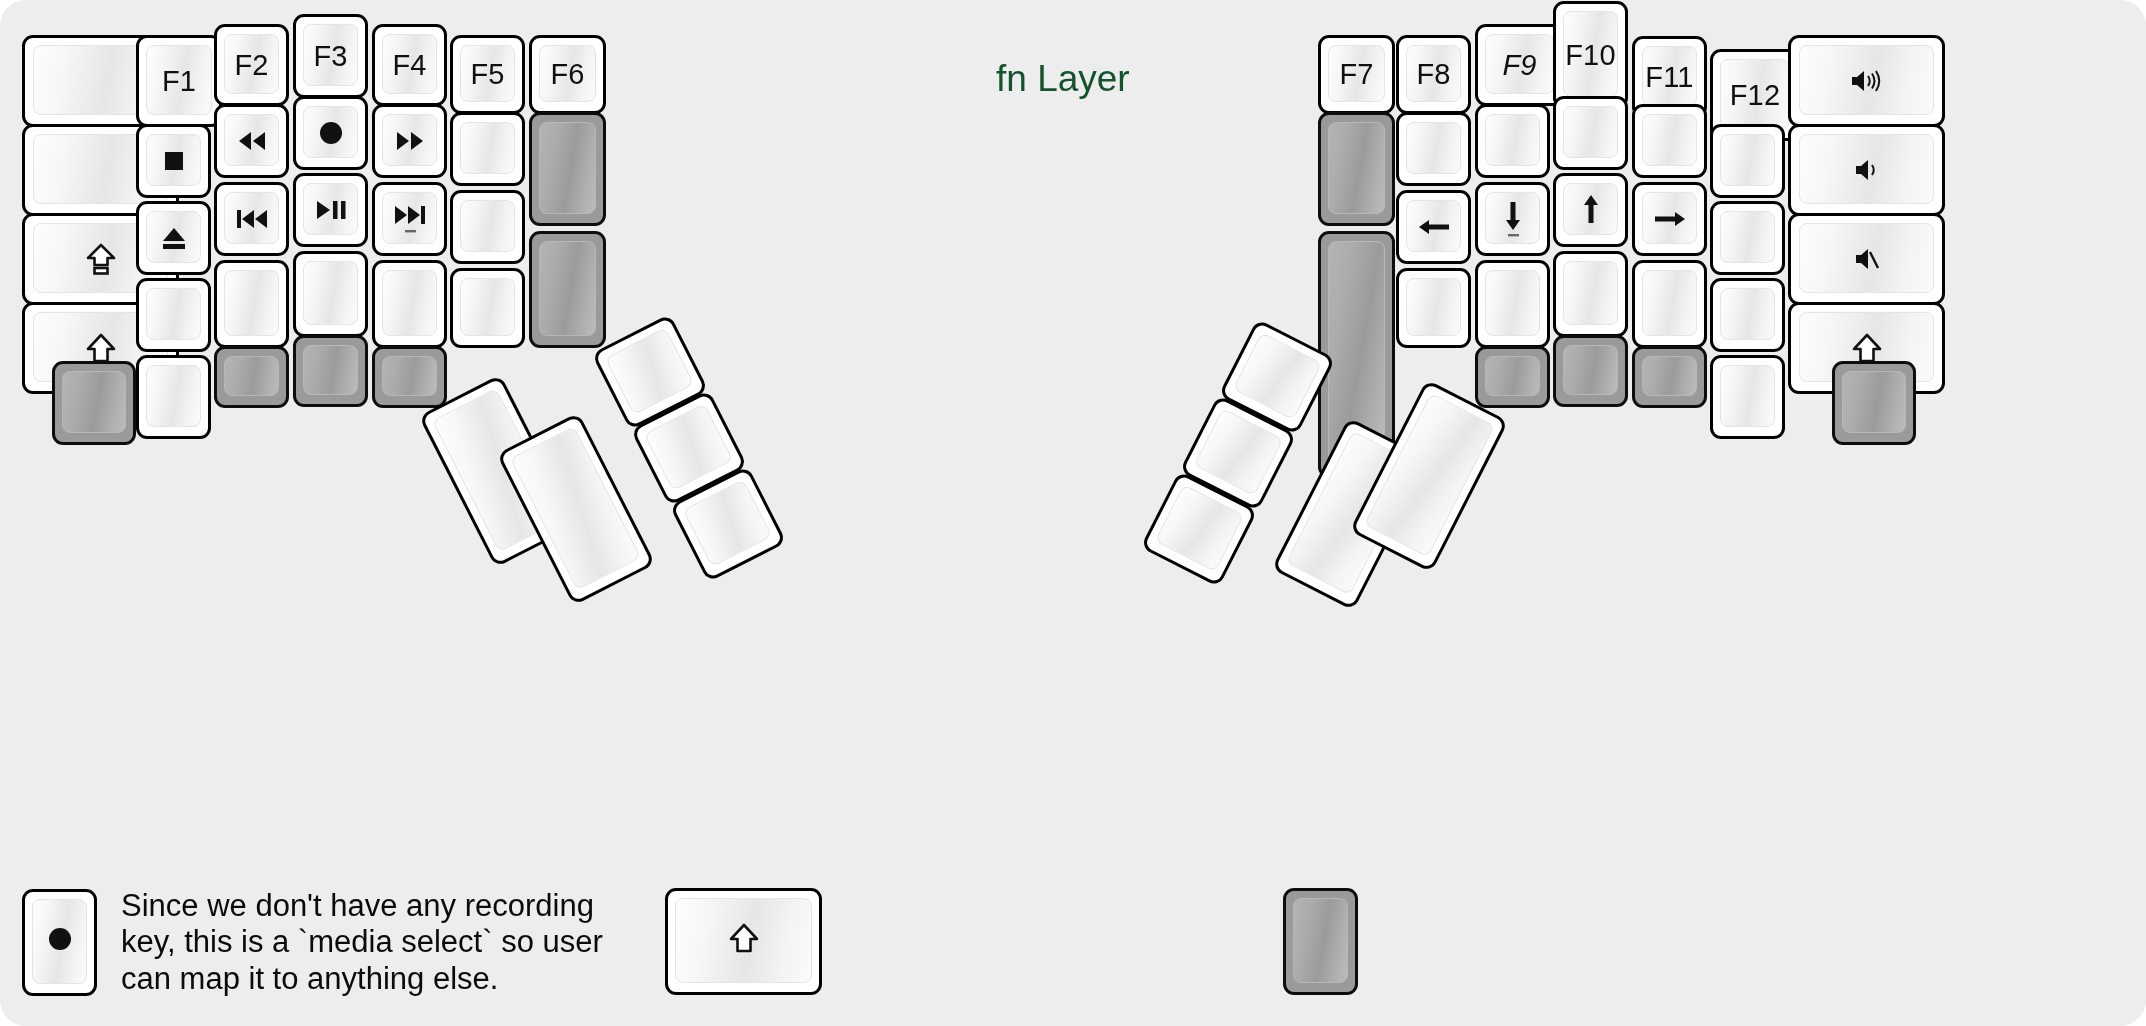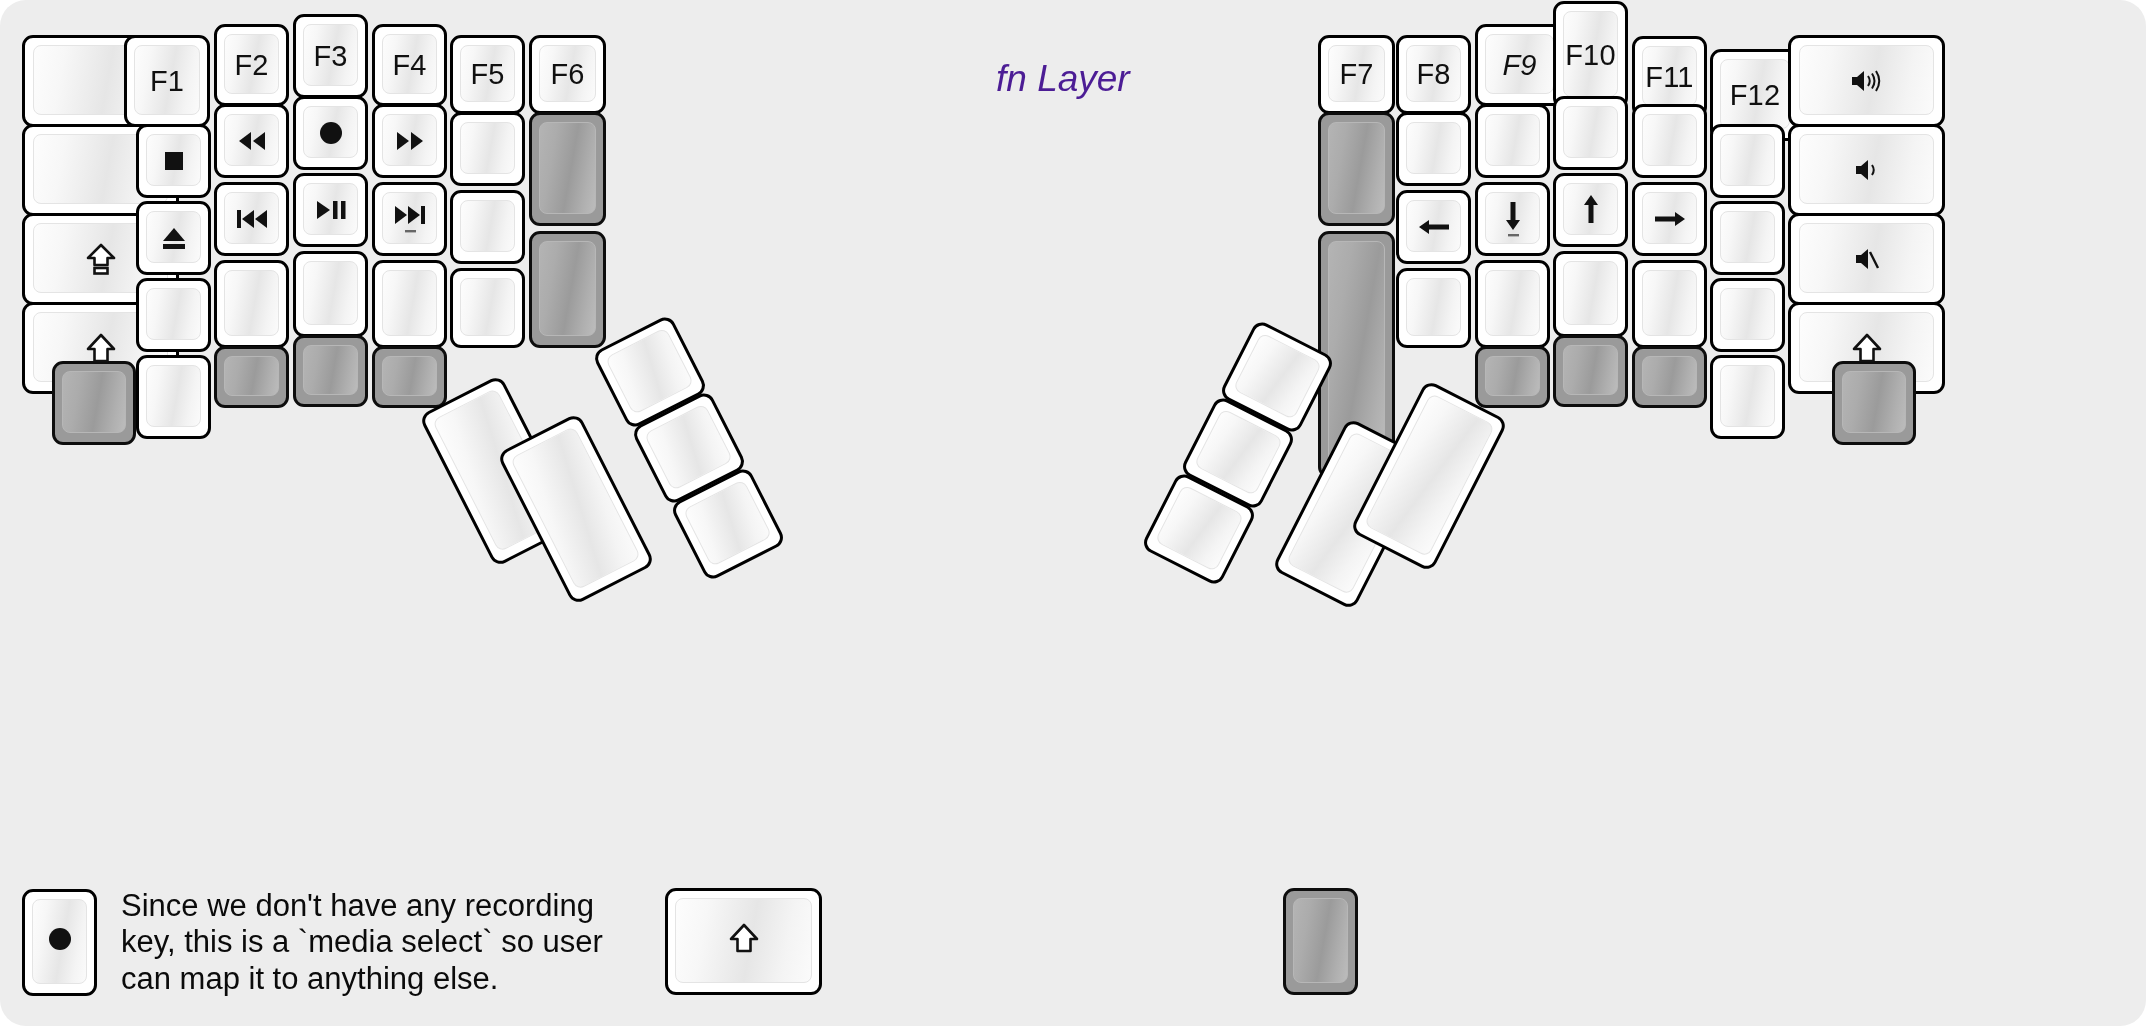--- a/index.html
+++ b/index.html
@@ -50,23 +50,22 @@
     background:linear-gradient(100deg,#b4b4b4 0%,#acacac 25%,#9b9b9b 55%,#b0b0b0 82%,#bcbcbc 100%);
     border:1px solid #b7b7b7;
   }
 
   
   .key.rot{transform-origin:50% 50%;}
 
   
   #title{
     position:absolute;
-    font-size:37px;color:#4c1d95;
+    font-size:37px;color:#14532d;
     white-space:nowrap;
-    font-style:italic;
   }
 
   
   .legend-item{position:absolute;display:flex;align-items:center;}
   .legend-key{
     position:relative;
     box-sizing:border-box;
     background:#ffffff;border:3px solid #000;border-radius:11px;
     display:flex;align-items:center;justify-content:center;
     flex:0 0 auto;
@@ -127,21 +126,21 @@
             <path d="M15 3 L28 17 L21.5 17 L21.5 29 L8.5 29 L8.5 17 L2 17 Z" fill="#fff" stroke="#111" stroke-width="2.6" stroke-linejoin="round"></path>
           </svg>
         </span>
       </span>
     </div>
     <div class="key trans" style="left:52px;top:361px;width:84px;height:84px;">
       <span class="cap"></span>
       <span class="lbl"></span>
     </div>
 
-    <div class="key" style="left:124px;top:35px;width:86px;height:92px;justify-content:flex-end;">
+    <div class="key" style="left:136px;top:35px;width:86px;height:92px;justify-content:flex-end;">
       <span class="cap"></span>
       <span class="lbl">F1</span>
     </div>
     <div class="key" style="left:136px;top:124px;width:75px;height:74px;">
       <span class="cap"></span>
       <span class="lbl">
         <span class="g">
           <svg width="24" height="24" viewBox="0 0 24 24">
               <rect x="3" y="3" width="18" height="18" fill="#111"></rect>
             </svg>

